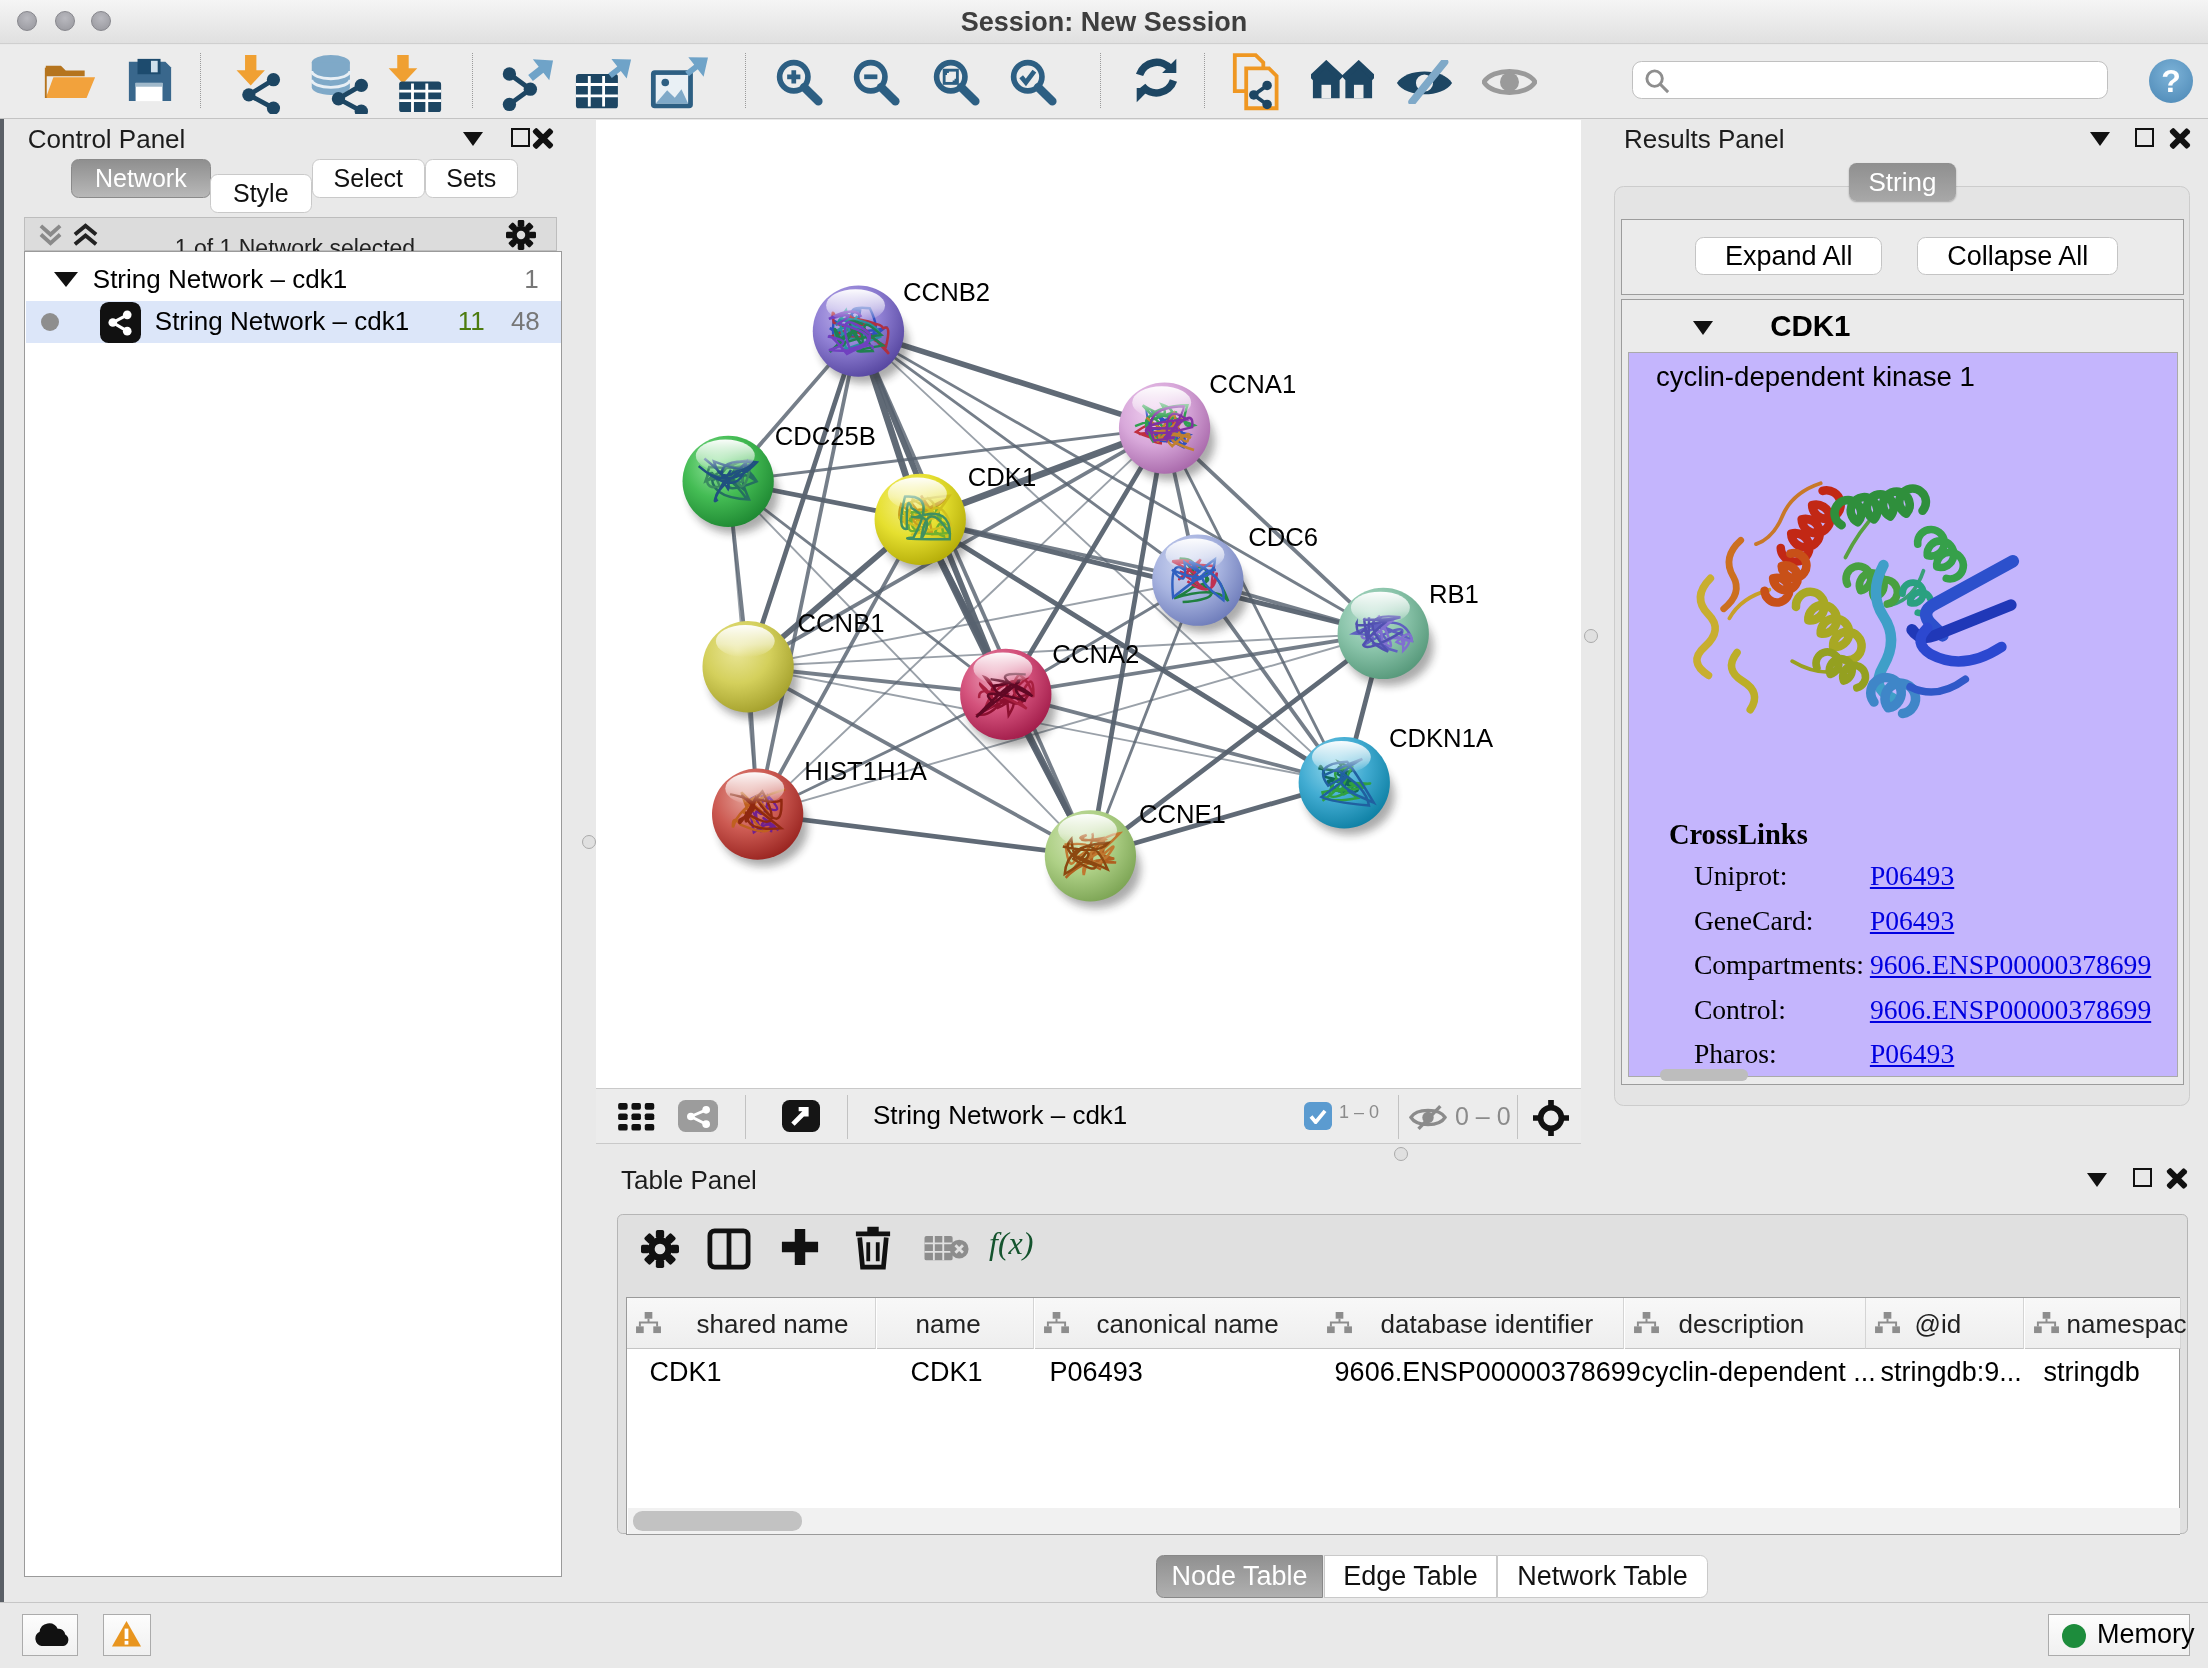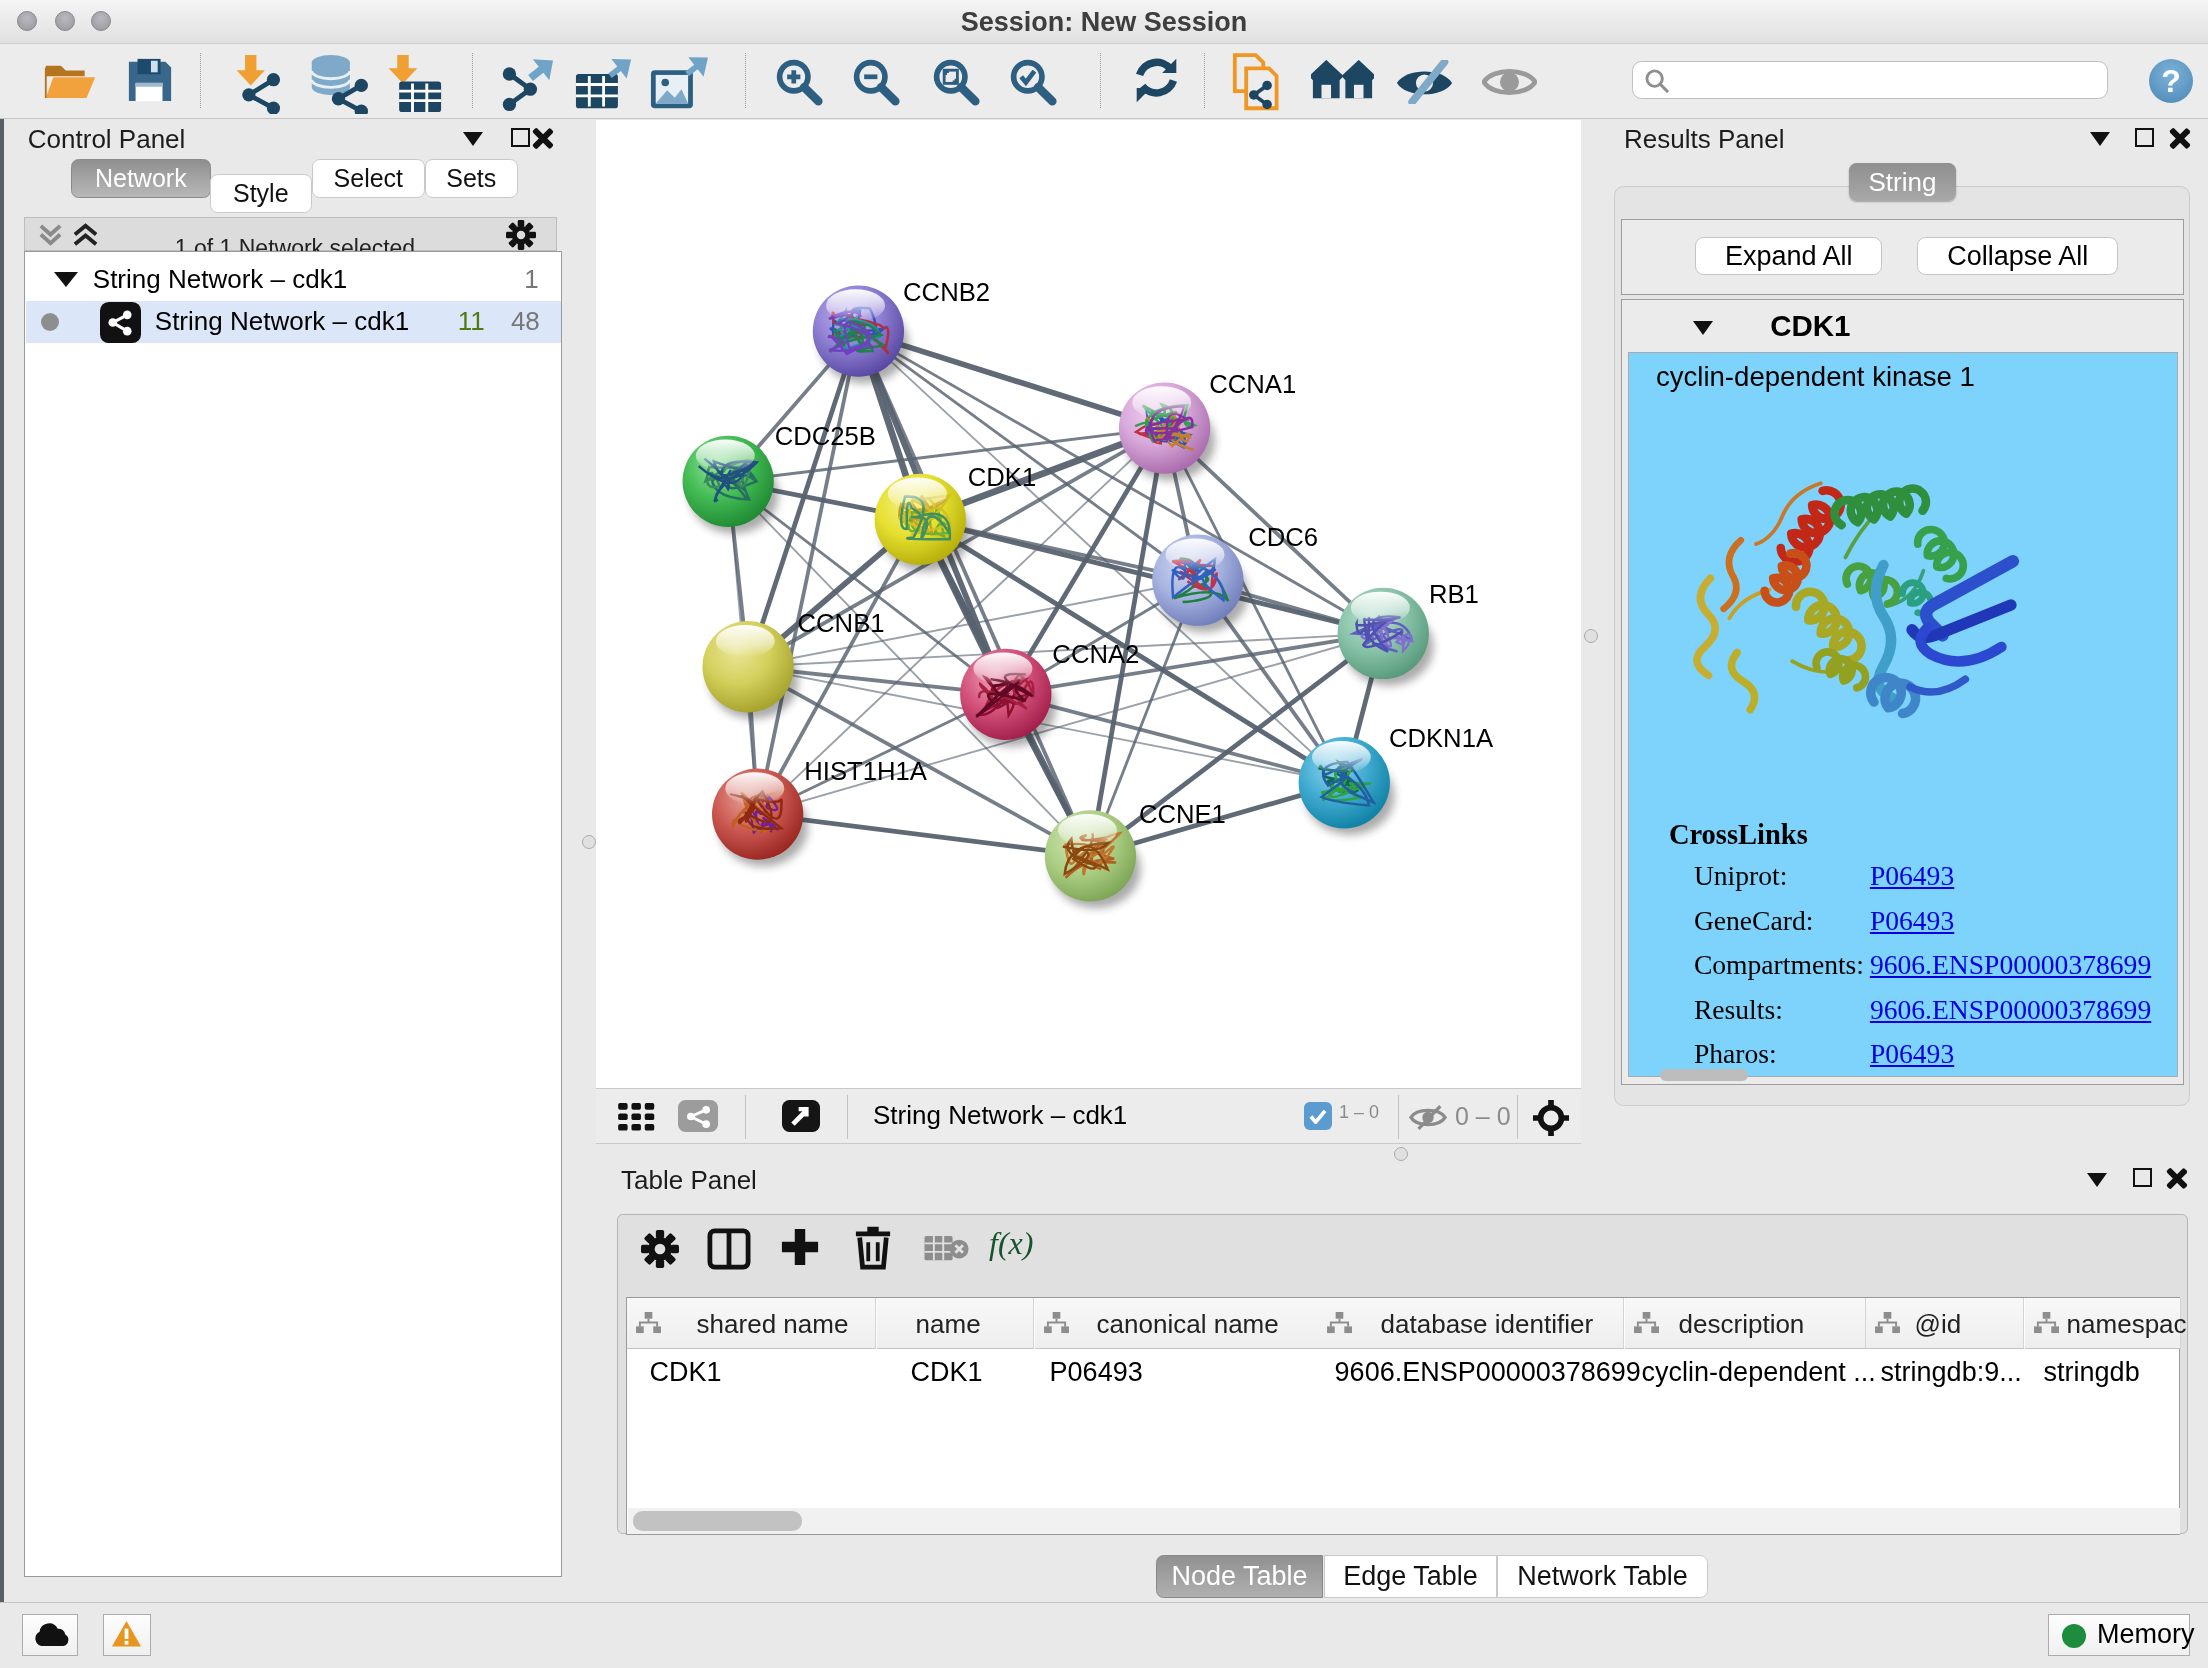--- a/index.html
+++ b/index.html
@@ -37,21 +37,21 @@
 #net { left:596px; top:120px; width:985px; height:968px; background:#fff; }
 #netbar { left:596px; top:1088px; width:985px; height:56px; background:#ececec; border-top:1px solid #c9c9c9; border-bottom:1px solid #c9c9c9; }
 
 
 #rp { left:1604px; top:119px; width:605px; height:1036px; background:#e9e9e9; }
 #rpbox { position:absolute; left:9.5px; top:67px; width:576px; height:920px; background:#e4e4e4; border:1px solid #cccccc; border-radius:9.5px;padding-left:32px; }
 #stringtab { position:absolute; left:245px; top:44px; width:107px; height:38px; background:linear-gradient(#8f8f8f,#a8a8a8); border-radius:7.6px; color:#fff; font-size:26px; text-align:center; line-height:38px; box-shadow:0 1px 1.9px rgba(0,0,0,0.3); }
 .rbtn { position:absolute; height:38px; background:#fff; border:1px solid #c4c4c4; border-radius:8.6px; font-size:27px; color:#000; text-align:center; }
 #rpinner1 { position:absolute; left:6.7px; top:32px; width:563px; height:76px; background:#ebebeb; border:1px solid #9c9c9c; }
 #rpinner2 { position:absolute; left:6.7px; top:112px; width:563px; height:786px; background:#ebebeb; border:1px solid #9c9c9c; }
-#cdkbox { position:absolute; left:5.7px; top:52px; width:550px; height:725px; background:#7dd3fc; border:1px solid #aaa; }
+#cdkbox { position:absolute; left:5.7px; top:52px; width:550px; height:725px; background:#c4b5fd; border:1px solid #aaa; }
 .serif { font-family:"Liberation Serif", serif; }
 .link { color:#0000e0; text-decoration:underline; }
 
 
 #tp { left:582px; top:1155px; width:1626px; height:440px; background:#e9e9e9; }
 #tpbox { position:absolute; left:35px; top:59px; width:1571px; height:320px; background:#e0e0e0; border:1px solid #b5b5b5; border-radius:5.7px; }
 #tptable { position:absolute; left:7.6px; top:82px; width:1554px; height:238px; background:#fff; border:1px solid #9a9a9a; }
 .th { position:absolute; top:0; height:51px; background:linear-gradient(#f8f8f8,#eeeeee); border-right:1px solid #d4d4d4; border-bottom:1px solid #c4c4c4; font-size:26px; color:#222; }
 .td { position:absolute; top:52px; height:43px; font-size:27px; color:#000; }
 .td span, .th span { white-space:nowrap; }
@@ -633,21 +633,21 @@
               <path d="M302 224 q-30 22 -58 8" stroke="#3058c8" stroke-width="8"></path>
             </g>
           </svg>
           <div class="serif" style="position:absolute;left:40px;top:466px;font-size:28.5px;font-weight:bold;">CrossLinks</div>
           <div class="serif" style="position:absolute;left:65px;top:507px;font-size:27.6px;">Uniprot:</div>
             <div class="serif link" style="position:absolute;left:241px;top:507px;font-size:27.6px;">P06493</div>
           <div class="serif" style="position:absolute;left:65px;top:552px;font-size:27.6px;">GeneCard:</div>
             <div class="serif link" style="position:absolute;left:241px;top:552px;font-size:27.6px;">P06493</div>
           <div class="serif" style="position:absolute;left:65px;top:596px;font-size:27.6px;">Compartments:</div>
             <div class="serif link" style="position:absolute;left:241px;top:596px;font-size:27.6px;">9606.ENSP00000378699</div>
-          <div class="serif" style="position:absolute;left:65px;top:641px;font-size:27.6px;">Results:</div>
+          <div class="serif" style="position:absolute;left:65px;top:641px;font-size:27.6px;">Control:</div>
             <div class="serif link" style="position:absolute;left:241px;top:641px;font-size:27.6px;">9606.ENSP00000378699</div>
           <div class="serif" style="position:absolute;left:65px;top:685px;font-size:27.6px;">Pharos:</div>
             <div class="serif link" style="position:absolute;left:241px;top:685px;font-size:27.6px;">P06493</div>
         </div>
         <div style="position:absolute;left:38px;top:769px;width:88px;height:12.4px;border-radius:5.7px;background:#bdbdbd;"></div>
       </div>
     </div>
     <div id="stringtab">String</div>
   </div>
 

